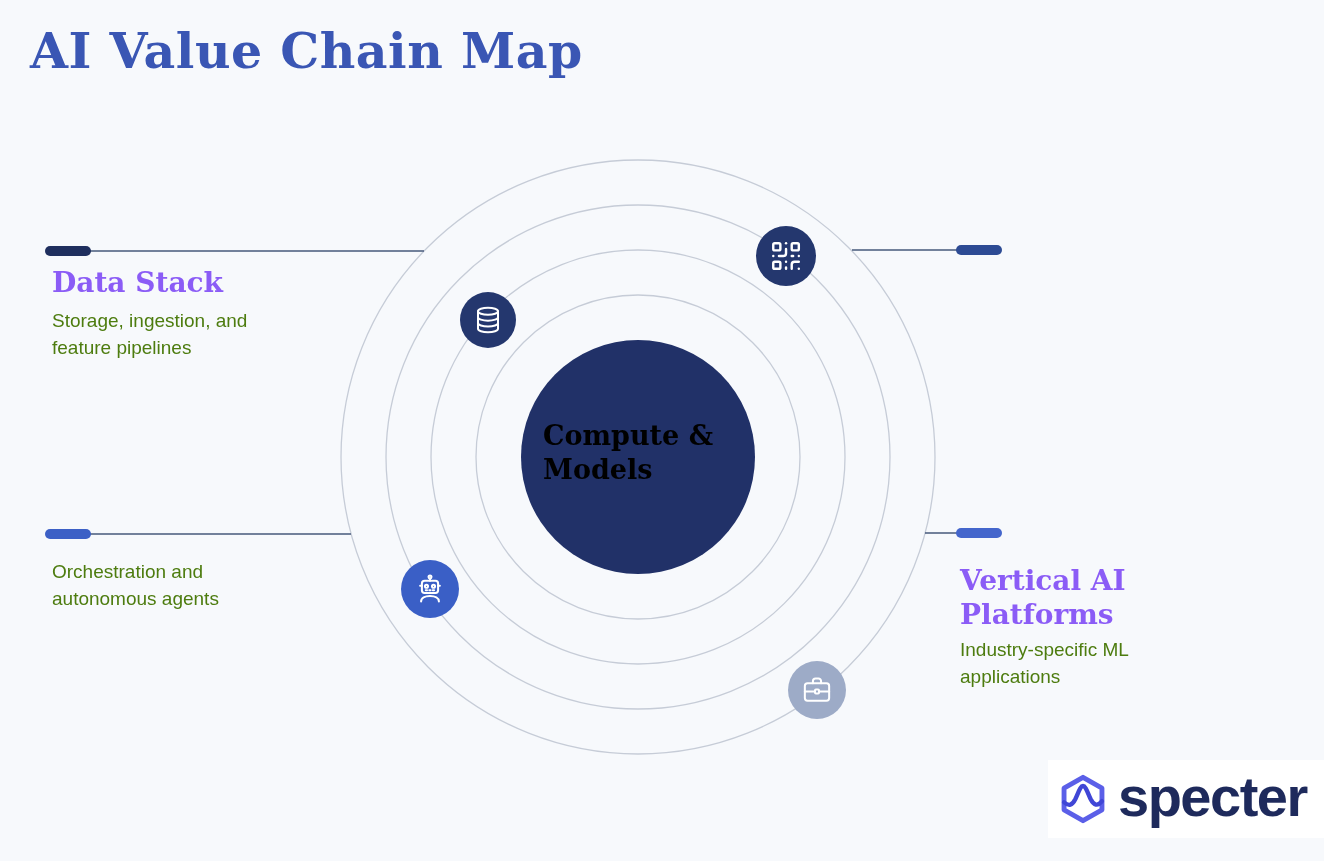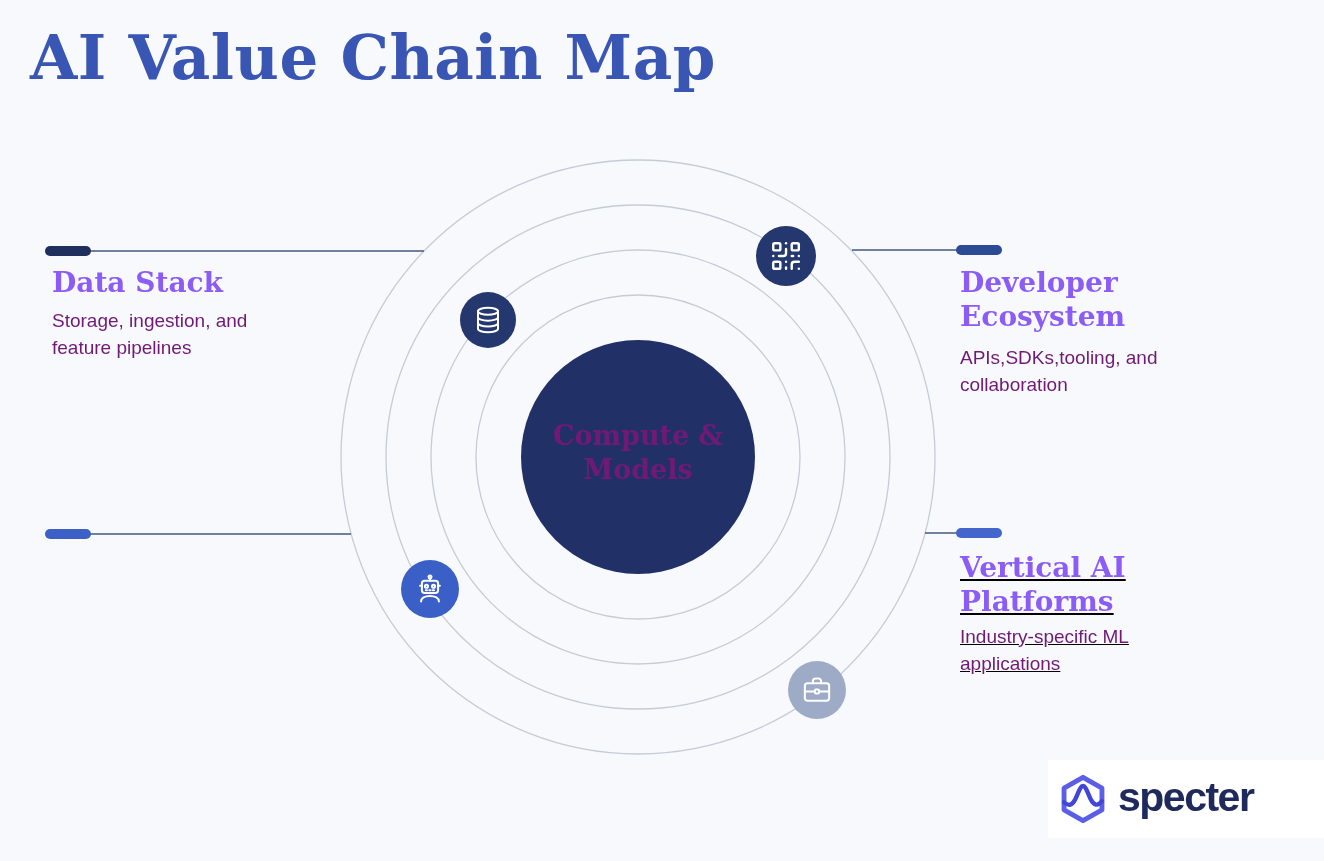--- a/index.html
+++ b/index.html
@@ -3,54 +3,54 @@
 <meta charset="utf-8">
 <title>AI Value Chain Map</title>
 <style>
   html,body{margin:0;padding:0;background:#dfe3ea;}
   .stage{
     position:relative;width:1324px;height:861px;overflow:hidden;
     background:#f7f9fc;font-family:"Liberation Sans",sans-serif;
   }
   .page-title{
     position:absolute;left:30px;top:22px;margin:0;
-    font-family:"DejaVu Serif",serif;font-weight:700;font-size:61px;
+    font-family:"DejaVu Serif",serif;font-weight:700;font-size:49px;
     color:#3a56b4;letter-spacing:0.5px;
   }
   .diagram-svg{position:absolute;left:0;top:0;}
   .center-label{
-    position:absolute;left:543px;top:419px;width:190px;text-align:center;
+    position:absolute;left:543px;top:419px;width:190px;text-align:left;
     font-family:"DejaVu Serif",serif;font-size:27px;line-height:34px;
-    font-weight:600;color:#701a75;
+    font-weight:600;color:#000000;
   }
   .callout{position:absolute;}
   .callout h2{
     margin:0;font-family:"DejaVu Serif",serif;font-size:28px;line-height:34px;
     font-weight:600;color:#8b5cf6;
   }
   .callout p{
-    margin:7px 0 0;font-size:19px;line-height:27px;color:#701a75;
+    margin:7px 0 0;font-size:19px;line-height:27px;color:#4d7c0f;
   }
   #callout-data-stack{left:52px;top:266px;}
   #callout-data-stack p{width:250px;}
   #callout-developer{left:960px;top:266px;}
   #callout-developer h2{width:190px;}
   #callout-developer p{width:240px;margin-top:10px;}
   #callout-agents{left:52px;top:551px;}
   #callout-agents p{width:225px;}
-  #callout-vertical{left:960px;top:551px;text-decoration:underline;}
+  #callout-vertical{left:960px;top:564px;}
   #callout-vertical h2{width:175px;}
   #callout-vertical p{width:225px;margin-top:4px;}
   .logo{
     position:absolute;left:1048px;top:760px;width:276px;height:78px;
     background:#ffffff;display:flex;align-items:center;gap:9px;
     padding-left:9px;box-sizing:border-box;
   }
   .logo-text{
-    font-size:41px;font-weight:700;color:#1e2a5c;letter-spacing:-1.5px;
+    font-size:56px;font-weight:700;color:#1e2a5c;letter-spacing:-1.5px;
     line-height:1;padding-bottom:4px;
   }
 </style>
 </head>
 <body>
 
 <div class="stage">
 
   <h1 class="page-title">AI Value Chain Map</h1>
 
@@ -134,26 +134,23 @@
     </g>
   </svg>
 
   <div class="center-label">Compute &amp; Models</div>
 
   <div class="callout" id="callout-data-stack">
     <h2>Data Stack</h2>
     <p>Storage, ingestion, and feature pipelines</p>
   </div>
 
-  <div class="callout" id="callout-developer">
-    <h2>Developer Ecosystem</h2>
-    <p>APIs,SDKs,tooling, and collaboration</p>
-  </div>
 
   <div class="callout" id="callout-agents">
+    <p>Orchestration and autonomous agents</p>
   </div>
 
   <div class="callout" id="callout-vertical">
     <h2>Vertical AI Platforms</h2>
     <p>Industry-specific ML applications</p>
   </div>
 
   <div class="logo">
     <svg width="52" height="54" viewBox="0 0 48 48" fill="none" stroke-linecap="round" stroke-linejoin="round">
       <polygon points="24,4 41.5,14 41.5,34 24,44 6.5,34 6.5,14" stroke-width="4.5" stroke="#5b5fe8"></polygon>

